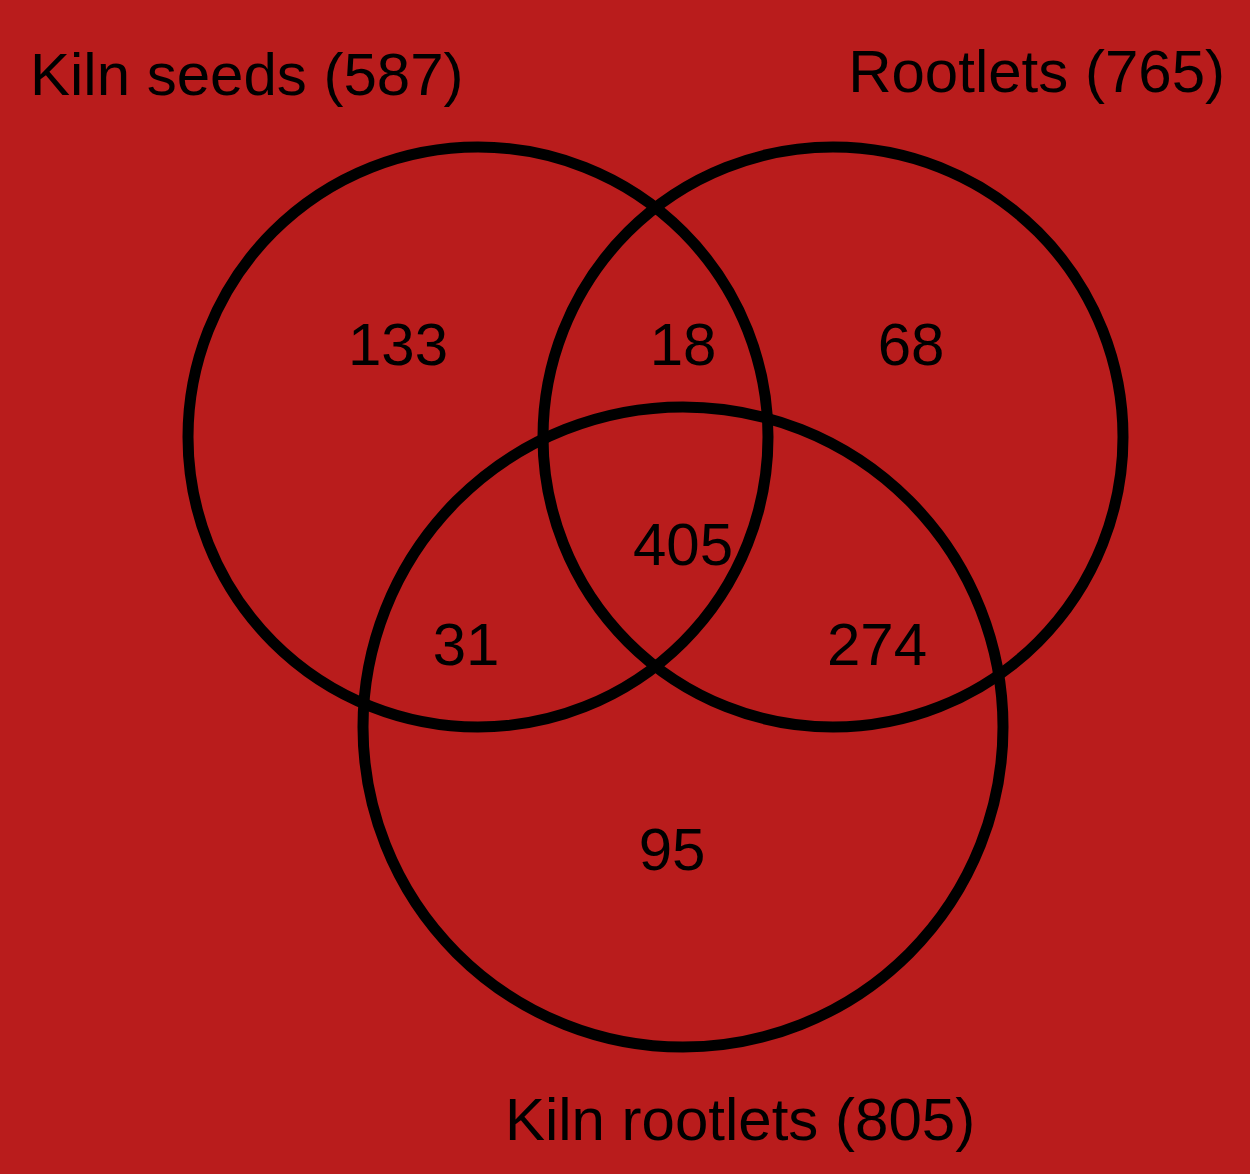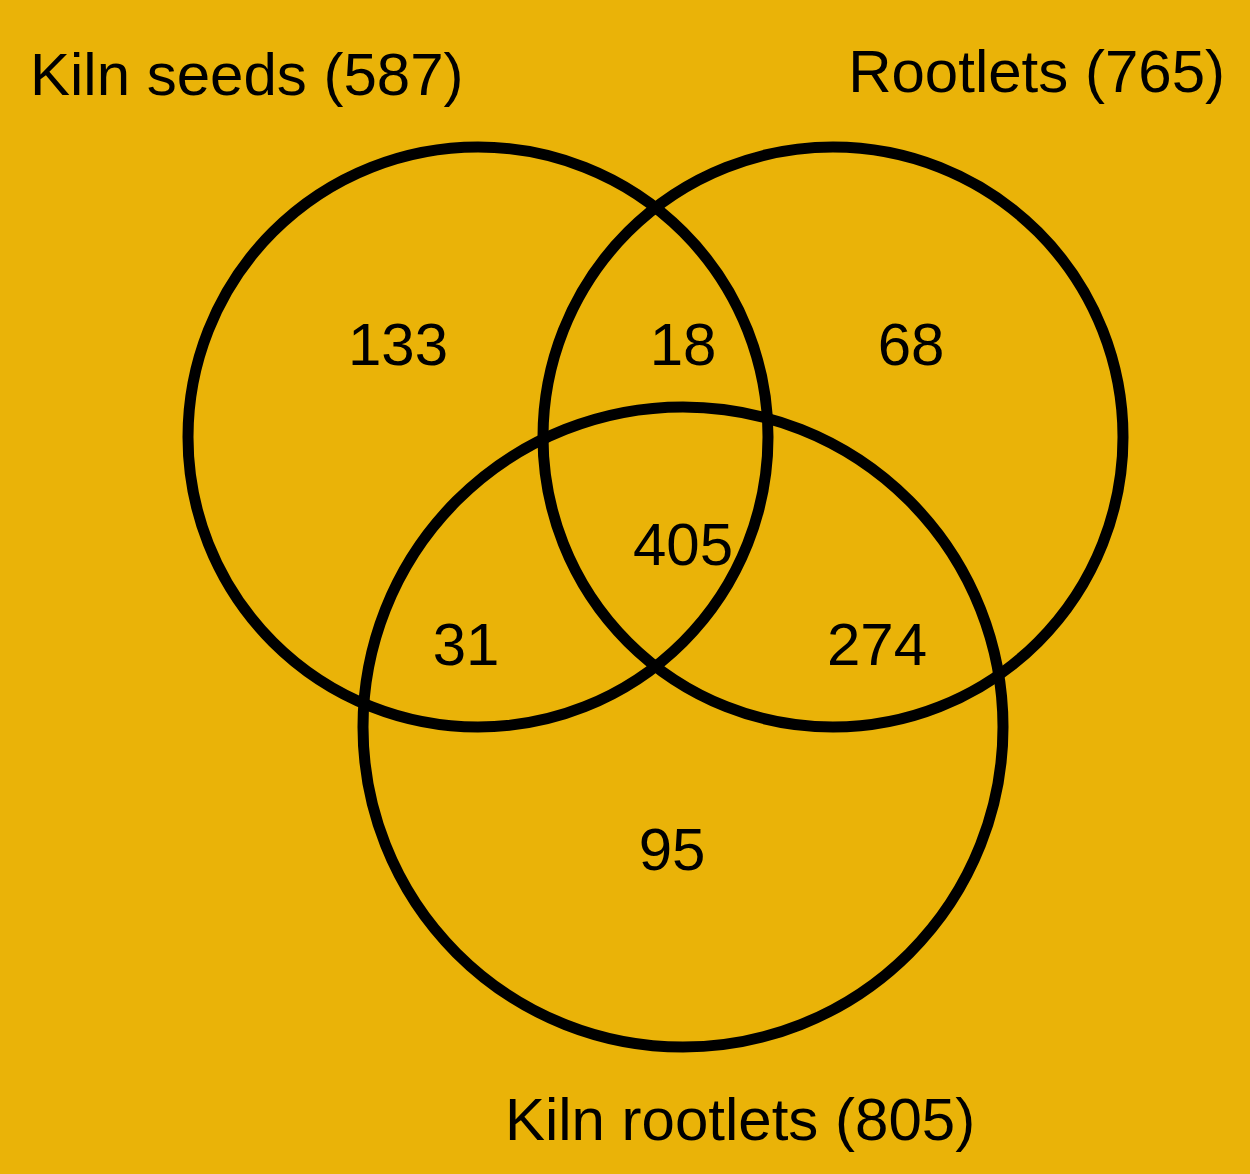--- a/index.html
+++ b/index.html
@@ -9,21 +9,21 @@
     background: #ffffff;
   }
   body {
     font-family: "Liberation Sans", sans-serif;
     color: #000000;
   }
   #venn-page {
     position: relative;
     width: 1250px;
     height: 1174px;
-    background: #eab308;
+    background: #b91c1c;
     overflow: hidden;
   }
   #venn-svg {
     position: absolute;
     left: 0;
     top: 0;
     width: 1250px;
     height: 1174px;
     display: block;
   }

